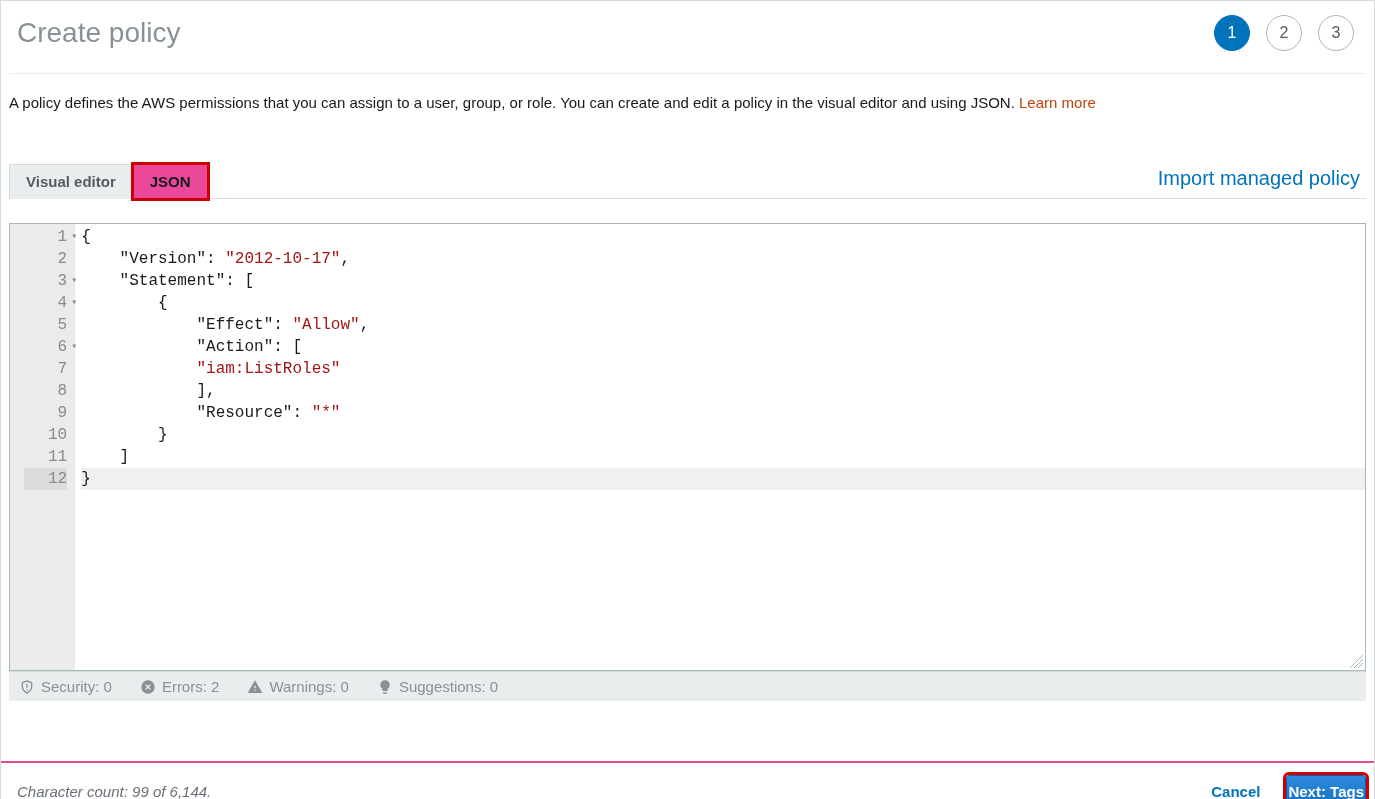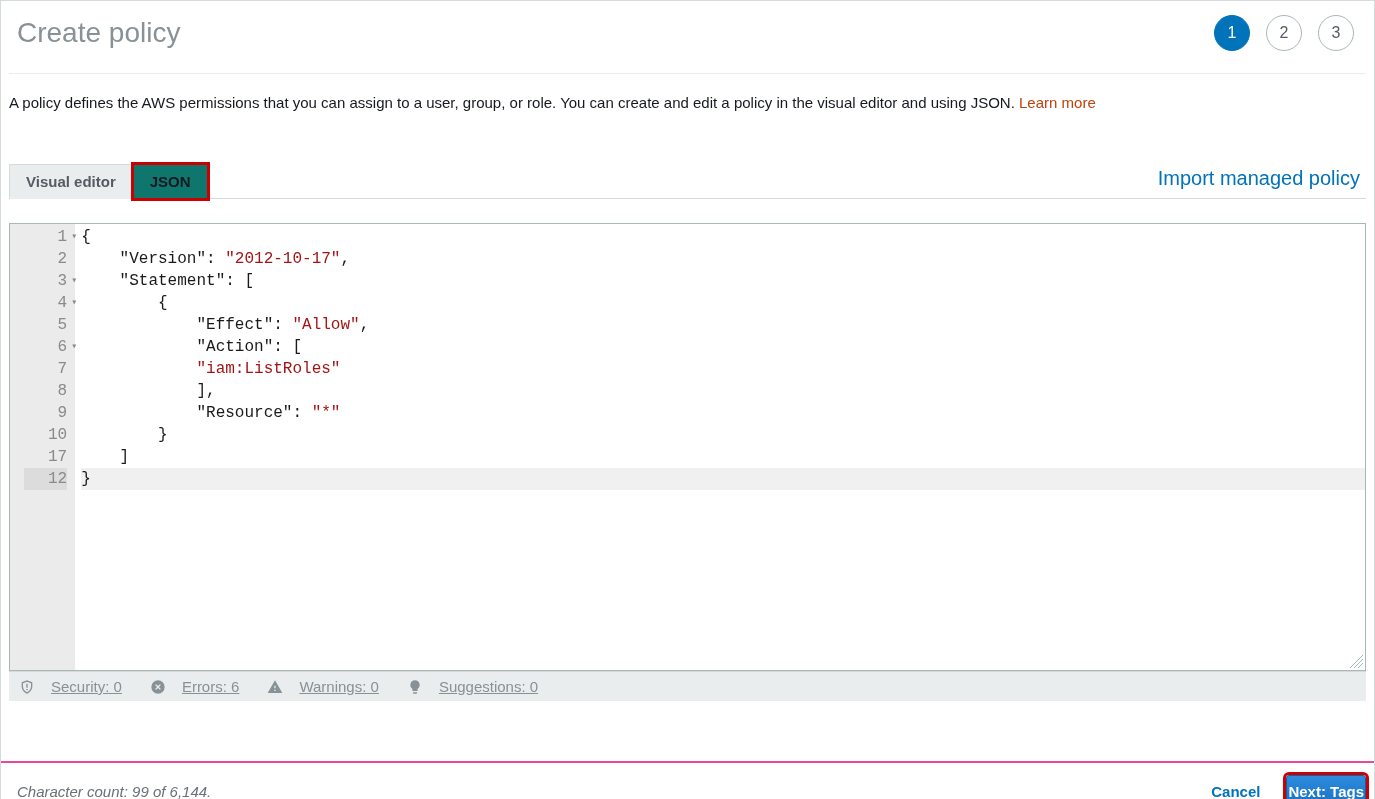--- a/index.html
+++ b/index.html
@@ -63,21 +63,21 @@
     position: relative;
     top: 1px;
     margin-top: 28px;
   }
   .tab.inactive {
     background: #eaeded;
     border: 1px solid #d5dbdb;
     border-bottom: none;
   }
   .tab.active {
-    background: #0f766e;
+    background: #ec4899;
     border: 1px solid #d5dbdb;
     border-bottom: 1px solid #fff;
     color: #16191f;
   }
   .tab.highlight-red {
     outline: 3px solid #cc0000;
     outline-offset: -1px;
   }
   .import-link {
     color: #0073bb;
@@ -132,21 +132,21 @@
     background: #eaeded;
     color: #879196;
     font-size: 15px;
     padding: 6px 10px;
     display: flex;
     gap: 28px;
     align-items: center;
     border-top: 1px solid #d5dbdb;
     margin-top: 0;
   }
-  .status-item { display: flex; align-items: center; gap: 16px; text-decoration: underline; }
+  .status-item { display: flex; align-items: center; gap: 6px; }
   .status-item svg { width: 16px; height: 16px; fill: #879196; }
   .footer {
     margin-top: 60px;
     border-top: 2px solid #ec4899;
     padding: 12px 8px 12px 16px;
     display: flex;
     justify-content: space-between;
     align-items: center;
   }
   .char-count { color: #687078; font-style: italic; font-size: 15px; }
@@ -200,40 +200,40 @@
           <div class="gline" style="position: relative;">1<span style="position: absolute; right: -10px; top: 0px; font-size: 10px; color: rgb(138, 138, 138);">▾</span></div>
           <div class="gline">2</div>
           <div class="gline" style="position: relative;">3<span style="position: absolute; right: -10px; top: 0px; font-size: 10px; color: rgb(138, 138, 138);">▾</span></div>
           <div class="gline" style="position: relative;">4<span style="position: absolute; right: -10px; top: 0px; font-size: 10px; color: rgb(138, 138, 138);">▾</span></div>
           <div class="gline">5</div>
           <div class="gline" style="position: relative;">6<span style="position: absolute; right: -10px; top: 0px; font-size: 10px; color: rgb(138, 138, 138);">▾</span></div>
           <div class="gline">7</div>
           <div class="gline">8</div>
           <div class="gline">9</div>
           <div class="gline">10</div>
-          <div class="gline">17</div>
+          <div class="gline">11</div>
           <div class="gline hl-line">12</div>
         </div>
       <div class="code-area" id="code-area"><div class="code-line"><span class="tok-punc">{</span></div><div class="code-line"><span>    </span><span class="tok-key">"Version"</span><span class="tok-punc">: </span><span class="tok-str">"2012-10-17"</span><span class="tok-punc">,</span></div><div class="code-line"><span>    </span><span class="tok-key">"Statement"</span><span class="tok-punc">: [</span></div><div class="code-line"><span class="tok-punc">        {</span></div><div class="code-line"><span>            </span><span class="tok-key">"Effect"</span><span class="tok-punc">: </span><span class="tok-str">"Allow"</span><span class="tok-punc">,</span></div><div class="code-line"><span>            </span><span class="tok-key">"Action"</span><span class="tok-punc">: [</span></div><div class="code-line"><span>            </span><span class="tok-str">"iam:ListRoles"</span></div><div class="code-line"><span class="tok-punc">            ],</span></div><div class="code-line"><span>            </span><span class="tok-key">"Resource"</span><span class="tok-punc">: </span><span class="tok-str">"*"</span></div><div class="code-line"><span class="tok-punc">        }</span></div><div class="code-line"><span class="tok-punc">    ]</span></div><div class="code-line hl-line"><span class="tok-punc">}</span></div></div>
       <div class="resize-handle"></div>
     </div>
   </div>
 
   <div class="status-bar">
     <div class="status-item">
       <svg viewBox="0 0 24 24">
           <path d="M12 2 4 5v6c0 5 3.4 9.7 8 11 4.6-1.3 8-6 8-11V5l-8-3zm0 2.2 6 2.3V11c0 4-2.6 7.8-6 8.9C8.6 18.8 6 15 6 11V6.5l6-2.3zM11 7h2v6h-2zm0 8h2v2h-2z"></path>
         </svg>
       <span>Security: 0</span>
     </div>
     <div class="status-item">
       <svg viewBox="0 0 24 24">
           <path d="M12 2a10 10 0 1 0 0 20 10 10 0 0 0 0-20zm4.3 12.9-1.4 1.4L12 13.4l-2.9 2.9-1.4-1.4L10.6 12 7.7 9.1l1.4-1.4L12 10.6l2.9-2.9 1.4 1.4L13.4 12l2.9 2.9z"></path>
         </svg>
-      <span>Errors: 6</span>
+      <span>Errors: 2</span>
     </div>
     <div class="status-item">
       <svg viewBox="0 0 24 24">
           <path d="M1 21h22L12 2 1 21zm12-3h-2v-2h2v2zm0-4h-2v-4h2v4z"></path>
         </svg>
       <span>Warnings: 0</span>
     </div>
     <div class="status-item">
       <svg viewBox="0 0 24 24">
           <path d="M12 2a7 7 0 0 0-4 12.7V17a1 1 0 0 0 1 1h6a1 1 0 0 0 1-1v-2.3A7 7 0 0 0 12 2zm-3 18h6v1a1 1 0 0 1-1 1h-4a1 1 0 0 1-1-1v-1z"></path>

